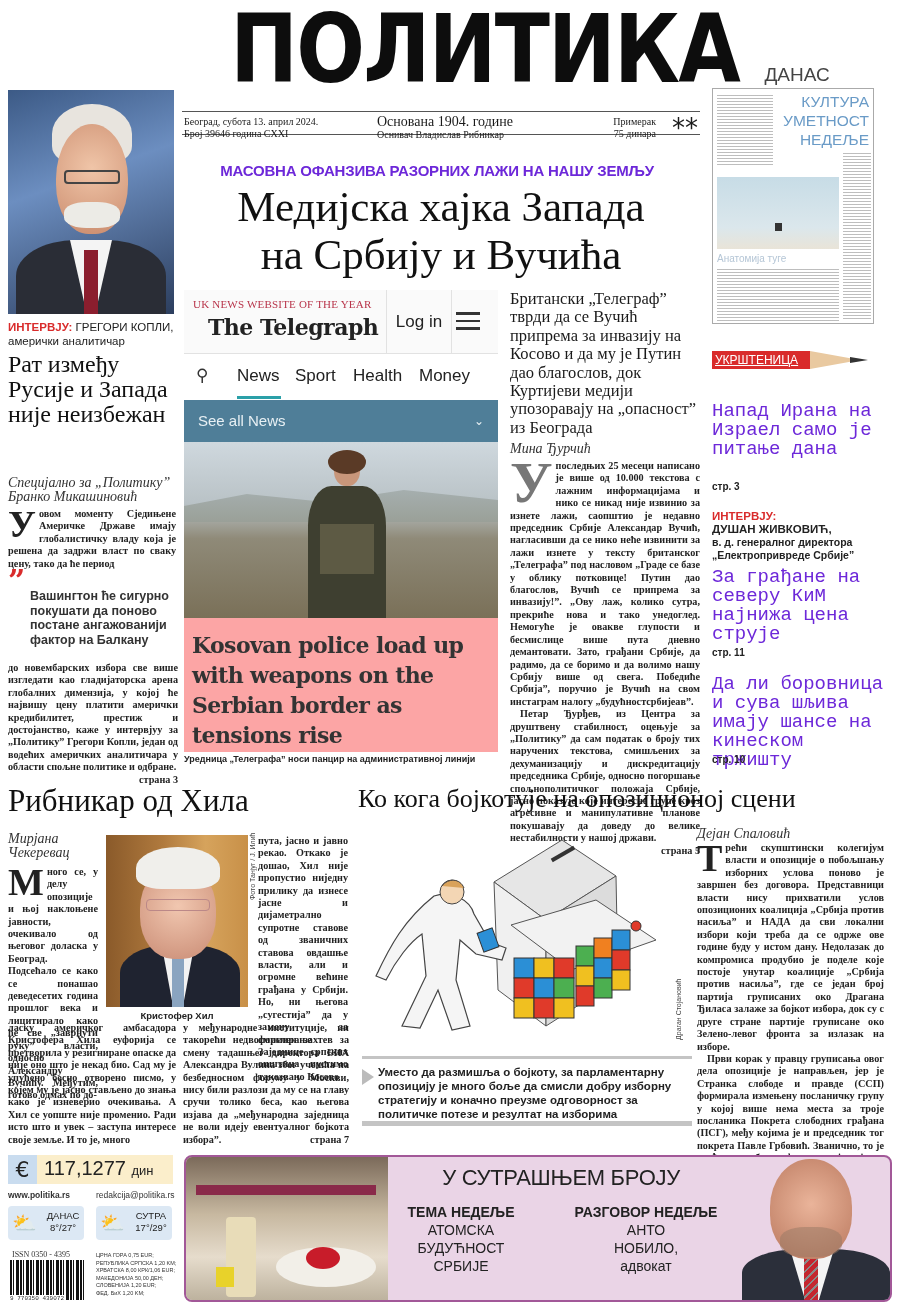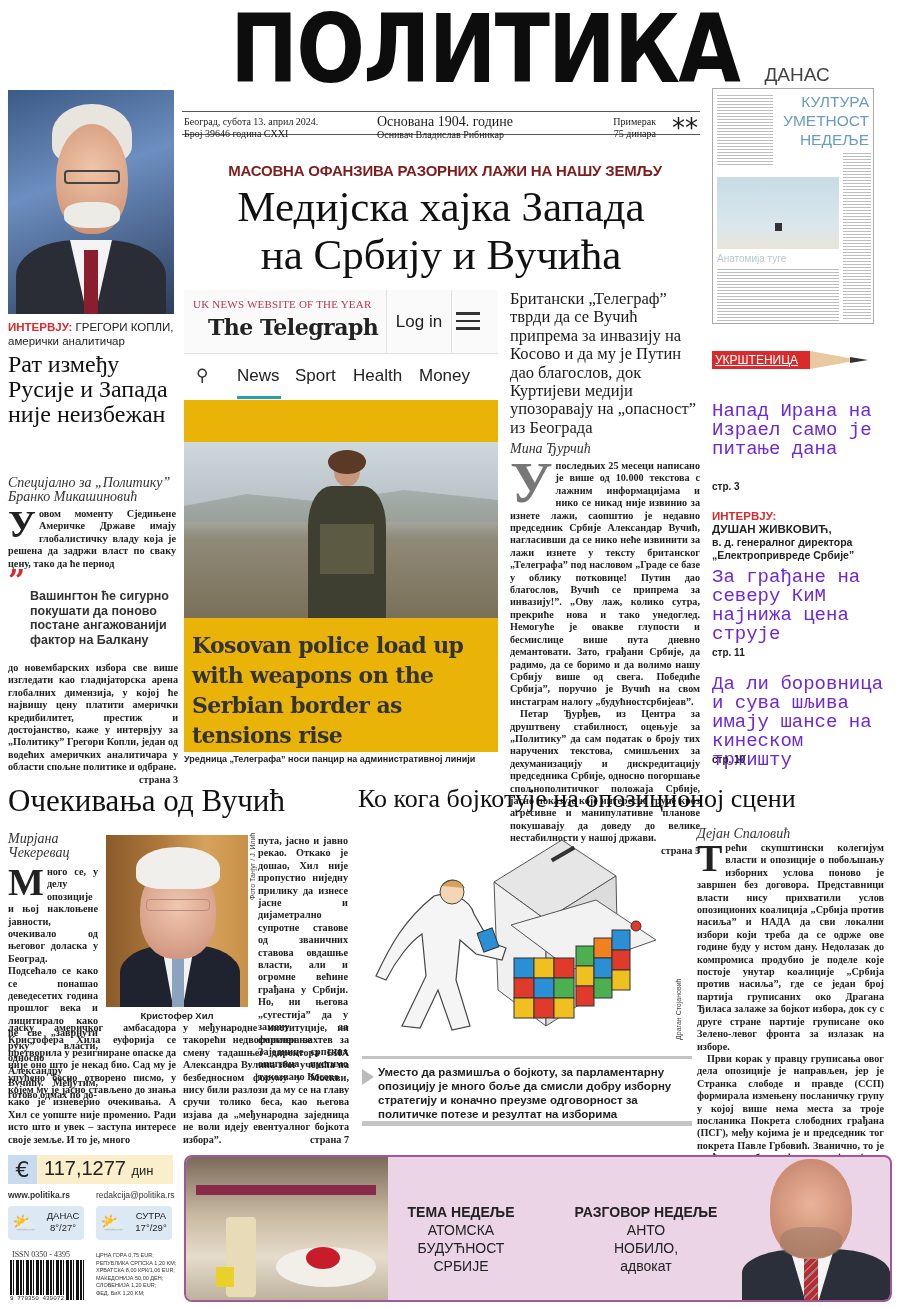--- a/index.html
+++ b/index.html
@@ -23,25 +23,25 @@
   #infobar .right { position: absolute; right: 44px; top: 4px; font-family: "Liberation Serif", serif; font-size: 10px; line-height: 12px; text-align: right; }
   #infobar .stars { position: absolute; right: 2px; top: 2px; font-size: 26px; line-height: 28px; font-family: "DejaVu Sans", sans-serif; }
 
   
   .photo { background: linear-gradient(160deg, #3c5a86 0%, #6c8ec0 40%, #2c3e5e 100%); overflow: hidden; }
   .face { position: absolute; border-radius: 50% 50% 45% 45%; background: radial-gradient(circle at 50% 40%, #f0c5a8, #c98a6c); }
   .hair { position: absolute; border-radius: 50% 50% 30% 30%; background: #e8e4de; }
   .suit { position: absolute; background: #2a2d36; border-radius: 40% 40% 0 0; }
 
   
-  #kicker { left: 186px; top: 162px; width: 518px; text-align: center; font-family: "Liberation Sans", sans-serif; font-weight: bold; font-size: 15px; color: #7f1d1d; letter-spacing: -0.2px; }
+  #kicker { left: 178px; top: 162px; width: 518px; text-align: center; font-family: "Liberation Sans", sans-serif; font-weight: bold; font-size: 15px; color: #6d28d9; letter-spacing: -0.2px; }
   #headline { left: 182px; top: 183px; width: 518px; text-align: center; font-family: "Liberation Serif", serif; font-size: 43px; line-height: 48px; color: #111; }
 
   
-  #telegraph { left: 184px; top: 290px; width: 314px; height: 462px; background: #eab308; overflow: hidden; }
+  #telegraph { left: 184px; top: 290px; width: 314px; height: 462px; background: #fca5a5; overflow: hidden; }
   #telegraph .top { position: absolute; left: 0; top: 0; width: 314px; height: 64px; background: #fafafa; border-bottom: 1px solid #e2e2e2; }
   #telegraph .award { position: absolute; left: 9px; top: 8px; font-family: "Liberation Serif", serif; font-size: 11px; color: #b8344a; letter-spacing: 0.2px; }
   #telegraph .logo { position: absolute; left: 8px; top: 24px; font-family: "DejaVu Serif", serif; font-weight: bold; font-size: 22px; color: #222; letter-spacing: -0.5px; margin-left: 16px; }
   #telegraph .login { position: absolute; left: 202px; top: 0; width: 66px; height: 64px; border-left: 1px solid #e2e2e2; border-right: 1px solid #e2e2e2; font-family: "Liberation Sans", sans-serif; font-size: 17px; line-height: 64px; text-align: center; color: #222; }
   #telegraph .menu { position: absolute; left: 272px; top: 22px; width: 24px; height: 18px; }
   #telegraph .menu i { display: block; height: 2.5px; background: #333; margin-bottom: 5px; }
   #telegraph .nav { position: absolute; left: 0; top: 64px; width: 314px; height: 46px; background: #fff; }
   #telegraph .nav .q { position: absolute; left: 12px; top: 11px; font-size: 17px; font-family: "DejaVu Sans", sans-serif; color: #333; }
   #telegraph .nav .item { position: absolute; top: 12px; font-family: "Liberation Sans", sans-serif; font-size: 17px; color: #222; }
   #telegraph .nav .active-bar { position: absolute; left: 53px; top: 42px; width: 44px; height: 3px; background: #2aa0a8; }
@@ -198,20 +198,24 @@
       </div>
   </div>
   <div class="nav">
     <span class="q">⚲</span>
     <span class="item" style="left:53px;">News</span>
     <span class="item" style="left:111px;">Sport</span>
     <span class="item" style="left:169px;">Health</span>
     <span class="item" style="left:235px;">Money</span>
     <div class="active-bar"></div>
   </div>
+  <div class="seeall">
+    <span>See all News</span>
+    <span class="chev">⌄</span>
+  </div>
   <div class="pic">
     <div class="abs" style="left:0; top:40px; width:314px; height:40px; background:linear-gradient(180deg,#a8b2b4,#9aa098); clip-path:polygon(0 60%,20% 30%,45% 50%,70% 20%,100% 45%,100% 100%,0 100%);"></div>
     <div class="abs" style="left:150px; top:12px; width:26px; height:32px; border-radius:50% 50% 45% 45%; background:#c8967a;"></div>
     <div class="abs" style="left:144px; top:8px; width:38px; height:24px; border-radius:50%; background:#5a3a26;"></div>
     <div class="abs" style="left:124px; top:44px; width:78px; height:132px; background:#3e3f30; border-radius:30% 30% 0 0;"></div>
     <div class="abs" style="left:136px; top:82px; width:54px; height:50px; background:#5d5a44;"></div>
   </div>
   <div class="headline">Kosovan police load up with weapons on the Serbian border as tensions rise</div>
 </div>
 <div id="tg-caption" class="abs">Уредница „Телеграфа” носи панцир на административној линији</div>
@@ -252,21 +256,21 @@
 <div id="rc-interview" class="abs">
   <div class="red">ИНТЕРВЈУ:</div>
   <div>ДУШАН ЖИВКОВИЋ,</div>
   <div class="sm">в. д. генералног директора „Електропривреде Србије”</div>
 </div>
 <div class="rc-head" style="top:568px;">За грађане на северу КиМ најнижа цена струје</div>
 <div class="rc-ref" style="top:647px;">стр. 11</div>
 <div class="rc-head" style="top:675px;">Да ли боровница и сува шљива имају шансе на кинеском тржишту</div>
 <div class="rc-ref" style="top:754px;">стр. 10</div>
 
-<div id="hill-head" class="abs">Очекивања од Вучић</div>
+<div id="hill-head" class="abs">Рибникар од Хила</div>
 <div id="hill-byline" class="abs byline">
   <div>Мирјана</div>
   <div>Чекеревац</div>
 </div>
 <div id="hill-col1" class="abs body-text">
   <span class="drop">М</span><span>ного се, у делу опозиције и њој наклоњене јавности, очекивало од његовог доласка у Београд. Подсећало се како се понашао деведесетих година прошлог века и лицитирало како ће све „заврнути руку” власти, односно Александру Вучићу. Међутим, готово одмах по до-</span>
 </div>
 <div id="hill-photo" class="abs">
   <div class="abs" style="left:14px; top:110px; width:120px; height:70px; background:#1f2330; border-radius:40% 40% 0 0;"></div>
   <div class="abs" style="left:56px; top:112px; width:32px; height:60px; background:#f2f2f2; clip-path:polygon(0 0,100% 0,65% 100%,35% 100%);"></div>
@@ -369,20 +373,21 @@
 </div>
 
 <div id="promo" class="abs">
   <div class="photo1">
     <div class="abs" style="left:10px; top:28px; width:180px; height:10px; background:#8a2a4a;"></div>
     <div class="abs" style="left:40px; top:60px; width:30px; height:80px; background:#e8dcb8; border-radius:4px;"></div>
     <div class="abs" style="left:90px; top:90px; width:100px; height:40px; background:#f2efe8; border-radius:50%;"></div>
     <div class="abs" style="left:120px; top:90px; width:34px; height:22px; background:#c81c2a; border-radius:50%;"></div>
     <div class="abs" style="left:30px; top:110px; width:18px; height:20px; background:#e8d22a;"></div>
   </div>
+  <div class="title">У СУТРАШЊЕМ БРОЈУ</div>
   <div class="col" style="left:205px; width:140px;">
     <div class="h">ТЕМА НЕДЕЉЕ</div>
     <div class="t">АТОМСКА</div>
     <div class="t">БУДУЋНОСТ</div>
     <div class="t">СРБИЈЕ</div>
   </div>
   <div class="col" style="left:375px; width:170px;">
     <div class="h">РАЗГОВОР НЕДЕЉЕ</div>
     <div class="t">АНТО</div>
     <div class="t">НОБИЛО,</div>

